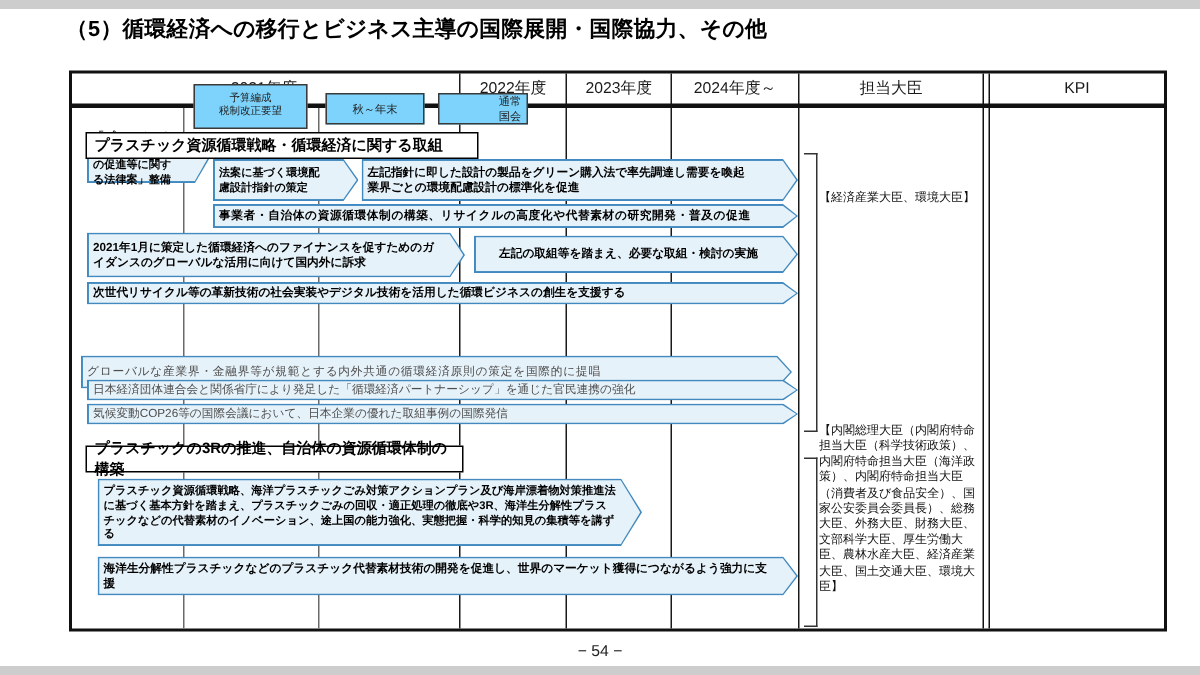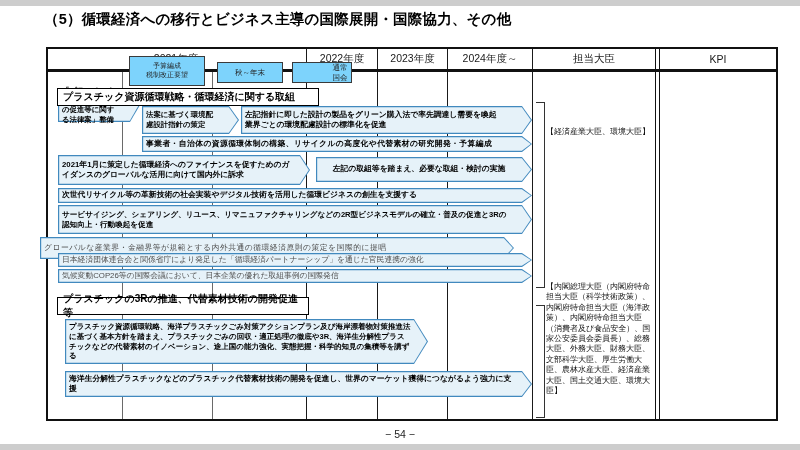--- a/index.html
+++ b/index.html
@@ -100,64 +100,58 @@
   </div>
   <div class="arrow bold" style="left:241px; top:106px; width:291px; height:28px;padding-left:8px;">
     <div class="a-b"></div>
       <div class="a-f"></div>
     <div class="a-t pre">左記指針に即した設計の製品をグリーン購入法で率先調達し需要を喚起
 業界ごとの環境配慮設計の標準化を促進</div>
   </div>
   <div class="arrow bold" style="left:142px; top:136px; width:390px; height:16px;">
     <div class="a-b"></div>
       <div class="a-f"></div>
-    <div class="a-t" style="letter-spacing:0.4px;">事業者・自治体の資源循環体制の構築、リサイクルの高度化や代替素材の研究開発・予算編成</div>
+    <div class="a-t" style="letter-spacing:0.4px;">事業者・自治体の資源循環体制の構築、リサイクルの高度化や代替素材の研究開発・普及の促進</div>
   </div>
   <div class="arrow bold" style="left:58px; top:155px; width:252px; height:30px;">
     <div class="a-b"></div>
       <div class="a-f"></div>
     <div class="a-t">2021年1月に策定した循環経済へのファイナンスを促すためのガイダンスのグローバルな活用に向けて国内外に訴求</div>
   </div>
   <div class="arrow bold center" style="left:316px; top:157px; width:216px; height:25px;">
     <div class="a-b"></div>
       <div class="a-f"></div>
     <div class="a-t">左記の取組等を踏まえ、必要な取組・検討の実施</div>
   </div>
   <div class="arrow bold" style="left:58px; top:188px; width:474px; height:15px;">
     <div class="a-b"></div>
       <div class="a-f"></div>
     <div class="a-t">次世代リサイクル等の革新技術の社会実装やデジタル技術を活用した循環ビジネスの創生を支援する</div>
   </div>
-  <div class="arrow bold" style="left:58px; top:205px; width:474px; height:29px;">
-    <div class="a-b"></div>
-      <div class="a-f"></div>
-    <div class="a-t pre" style="font-size:7.6px;">サービサイジング、シェアリング、リユース、リマニュファクチャリングなどの2R型ビジネスモデルの確立・普及の促進と3Rの
-認知向上・行動喚起を促進</div>
-  </div>
-  <div class="arrow gray" style="left:40px; top:237px; width:474px; height:22px;">
+  <div class="arrow gray" style="left:54px; top:237px; width:474px; height:22px;">
     <div class="a-b"></div>
       <div class="a-f"></div>
     <div class="a-t" style="letter-spacing:0.5px;">グローバルな産業界・金融界等が規範とする内外共通の循環経済原則の策定を国際的に提唱</div>
   </div>
   <div class="arrow gray" style="left:58px; top:253px; width:474px; height:14px;">
     <div class="a-b"></div>
       <div class="a-f"></div>
     <div class="a-t">日本経済団体連合会と関係省庁により発足した「循環経済パートナーシップ」を通じた官民連携の強化</div>
   </div>
   <div class="arrow gray" style="left:58px; top:269px; width:474px; height:14px;">
     <div class="a-b"></div>
       <div class="a-f"></div>
     <div class="a-t">気候変動COP26等の国際会議において、日本企業の優れた取組事例の国際発信</div>
   </div>
 
   <div class="bracket" style="left:536px; top:102px; height:186px;"></div>
   <div class="minister" style="top:127px;">【経済産業大臣、環境大臣】</div>
 
   <div class="secbox" style="left:57px; top:297px; width:252px; height:18px; font-size:10px;">
-    <span>プラスチックの3Rの推進、代替素材技術の開発促進等</span>
+    <span>プラスチックの3Rの推進、自治体の資源循環体制の構築</span>
   </div>
 
   <div class="arrow bold" style="left:65px; top:319px; width:363px; height:45px;">
     <div class="a-b" style="clip-path:polygon(0 0, calc(100% - 14px) 0, 100% 50%, calc(100% - 14px) 100%, 0 100%);"></div>
     <div class="a-f" style="clip-path:polygon(0 0, calc(100% - 13px) 0, 100% 50%, calc(100% - 13px) 100%, 0 100%);"></div>
     <div class="a-t" style="font-size:7.5px; inset:1px 16px 1px 4px;">プラスチック資源循環戦略、海洋プラスチックごみ対策アクションプラン及び海岸漂着物対策推進法に基づく基本方針を踏まえ、プラスチックごみの回収・適正処理の徹底や3R、海洋生分解性プラスチックなどの代替素材のイノベーション、途上国の能力強化、実態把握・科学的知見の集積等を講ずる</div>
   </div>
   <div class="arrow bold" style="left:65px; top:371px; width:467px; height:26px;">
     <div class="a-b"></div>
       <div class="a-f"></div>

